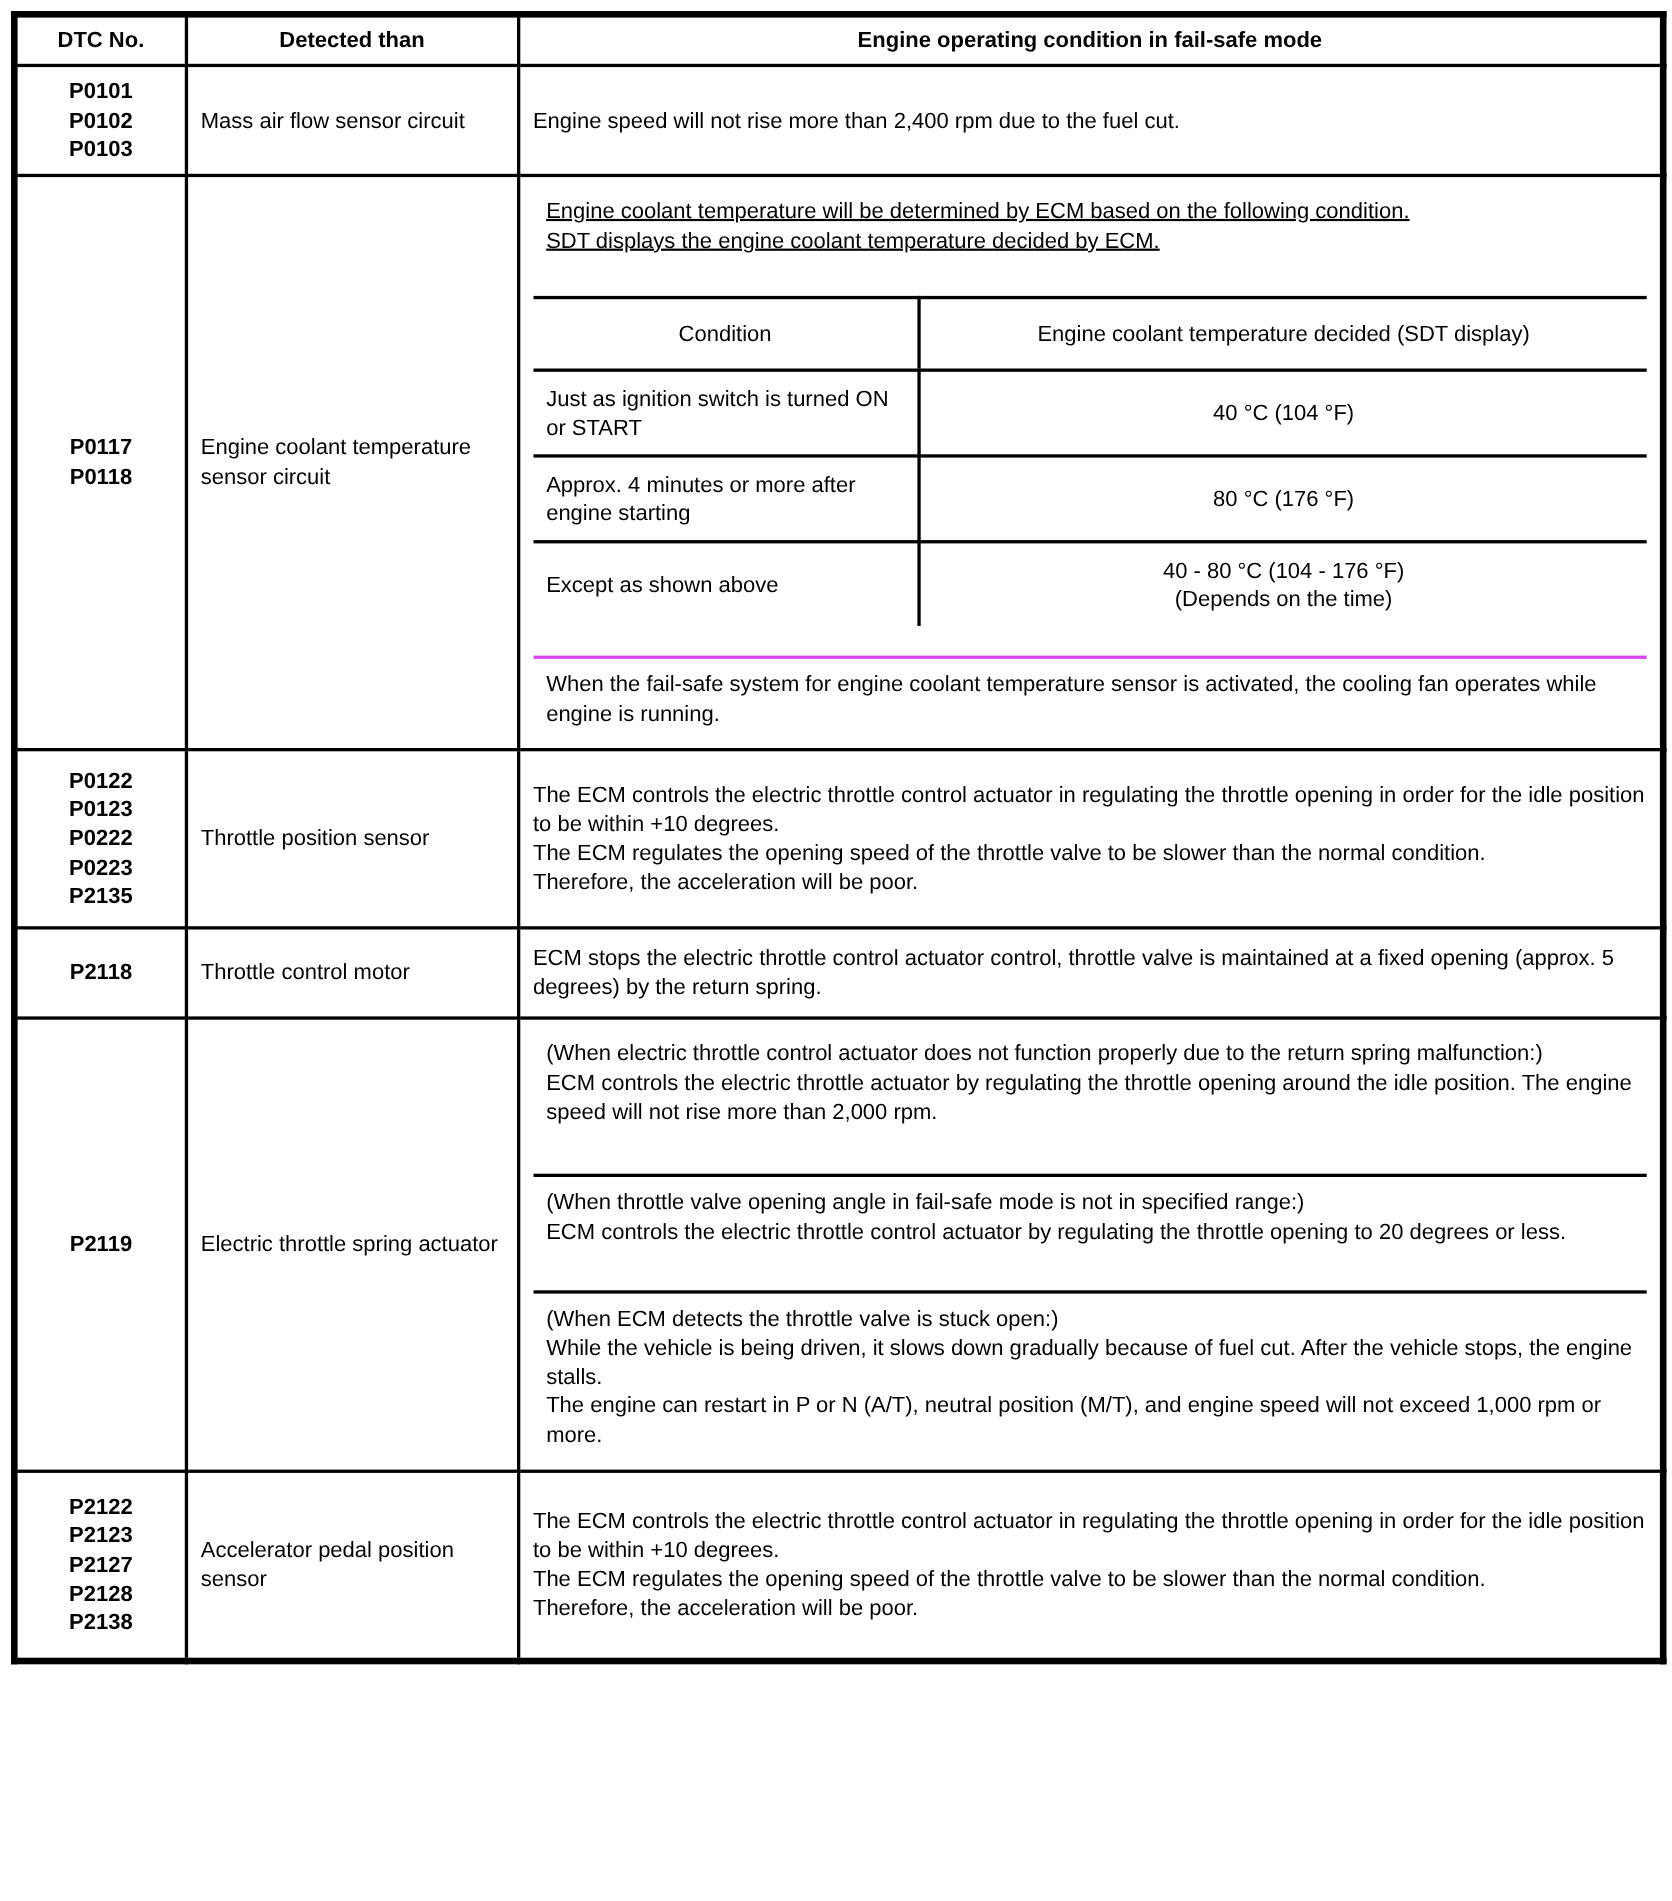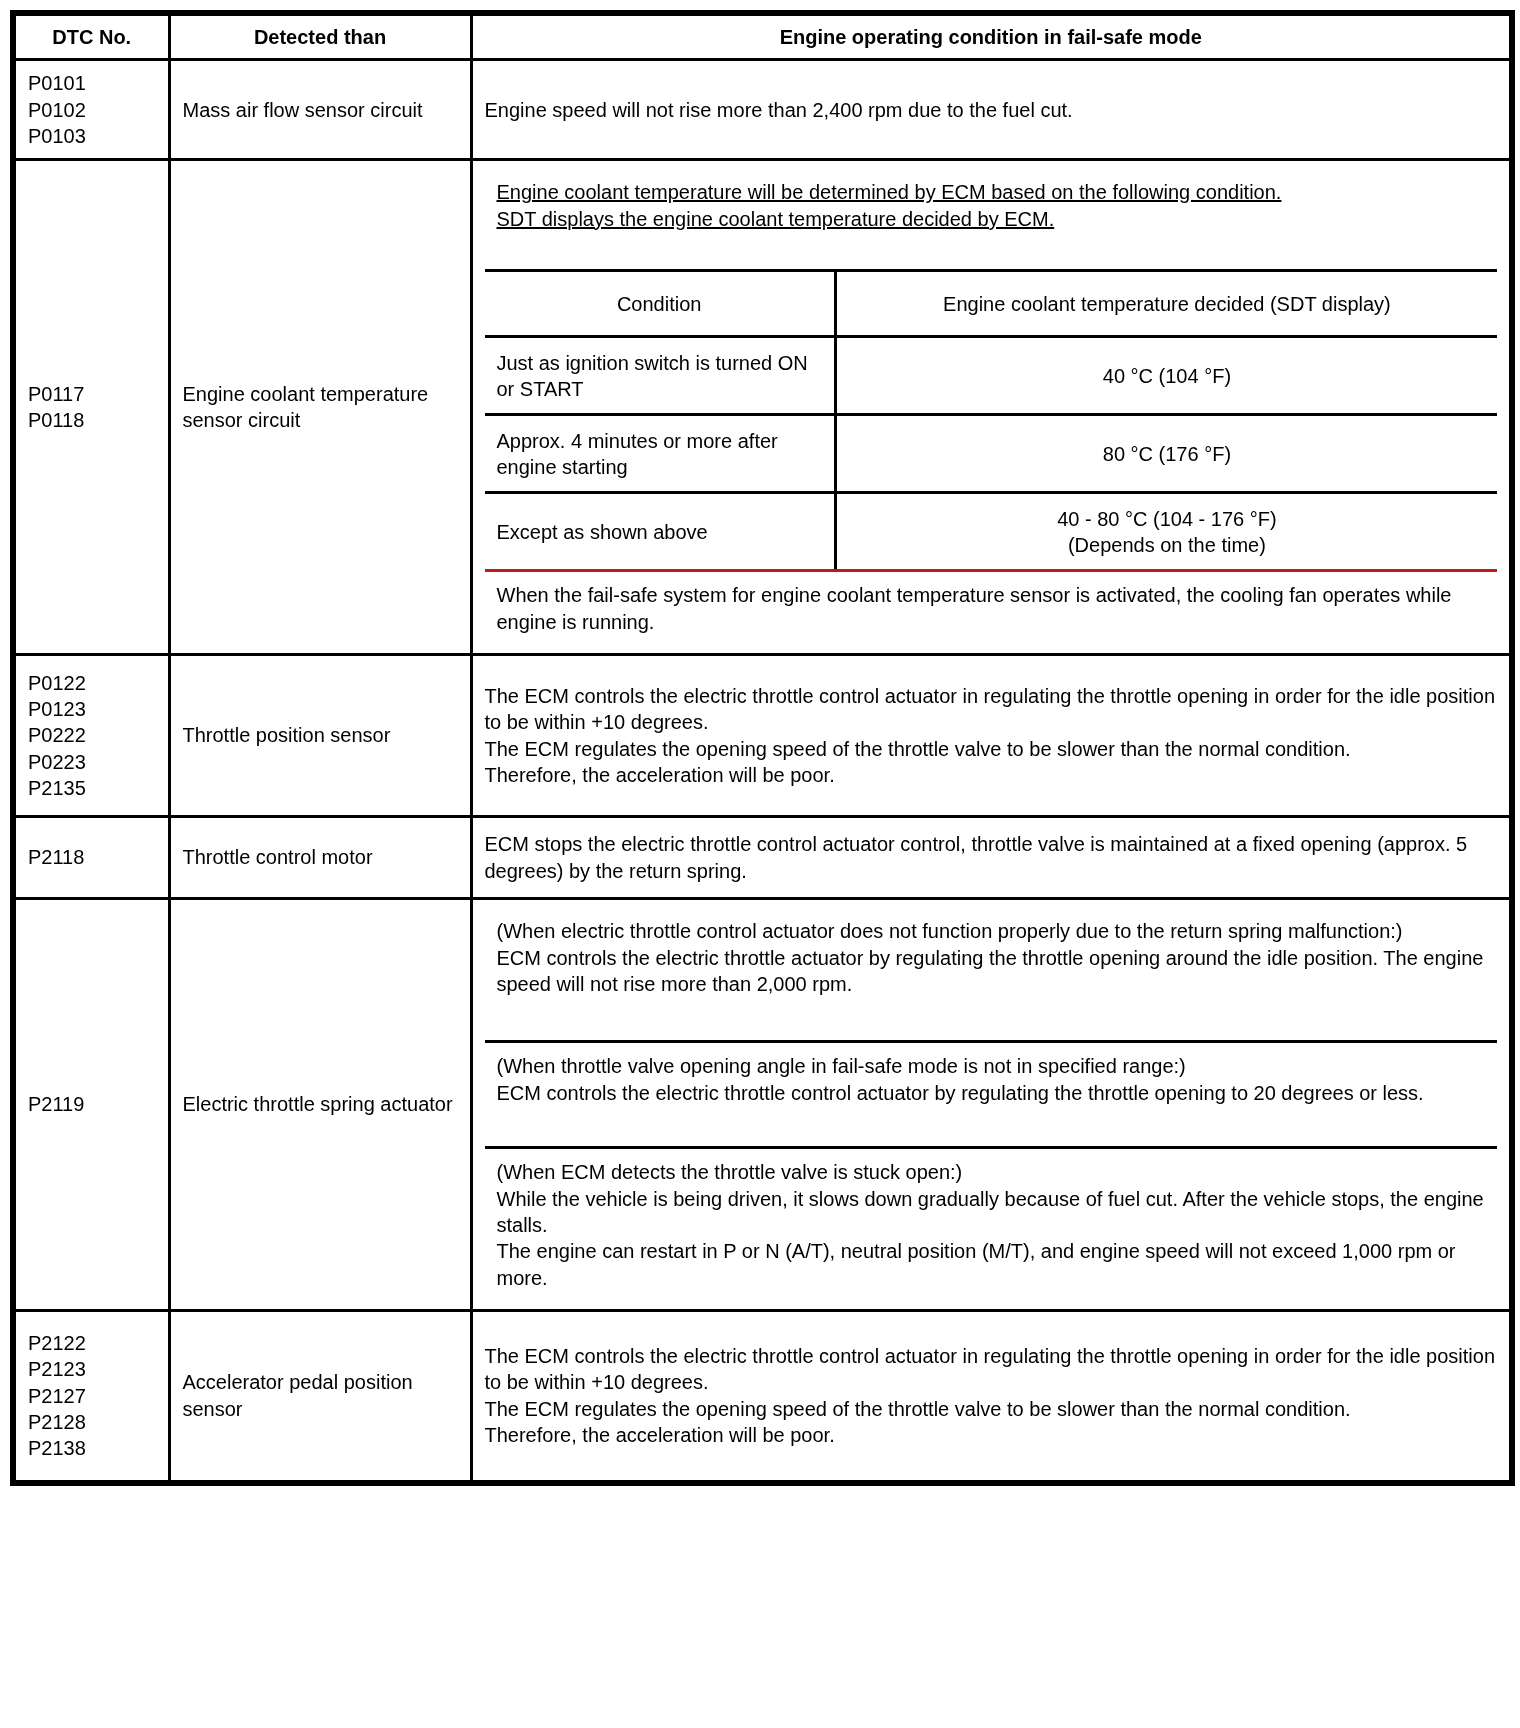--- a/index.html
+++ b/index.html
@@ -30,22 +30,23 @@
     padding: 8px 12px;
   }
   table.main { border: 6px solid #000; }
   th.hdr {
     font-weight: bold;
     text-align: center;
     height: 44px;
     padding: 6px 8px;
   }
   td.dtc {
-    text-align: left;
-    white-space: pre-line;
+    text-align: center;
+    white-space: pre-line;
+    font-weight: bold;
   }
   td.item { text-align: left; }
   td.cond {
     text-align: left;
     white-space: pre-line;
   }
   td.nopad { padding: 0; vertical-align: top; }
 
   tr.h-maf   { height: 100px; }
   tr.h-tps   { height: 162px; }
@@ -71,24 +72,25 @@
     align-items: center;
   }
   .sub-grid > div:nth-child(odd) { border-right: 3px solid #000; }
   .sub-head { min-height: 66px; font-weight: normal; }
   .sub-row  { min-height: 78px; }
   .sub-center {
     justify-content: center;
     text-align: center;
   }
   .coolant-note {
-    border-top: 3px solid #b91c1c;
+    border-top: 3px solid #d946ef;
     padding: 10px 12px;
     white-space: pre-line;
     min-height: 74px;
+    margin-top: 27px;
   }
 
   
   .stack > div {
     padding: 10px 12px;
     white-space: pre-line;
   }
   .stack > div + div { border-top: 3px solid #000; }
   .stack-1 { min-height: 132px; }
   .stack-2 { min-height: 106px; }

